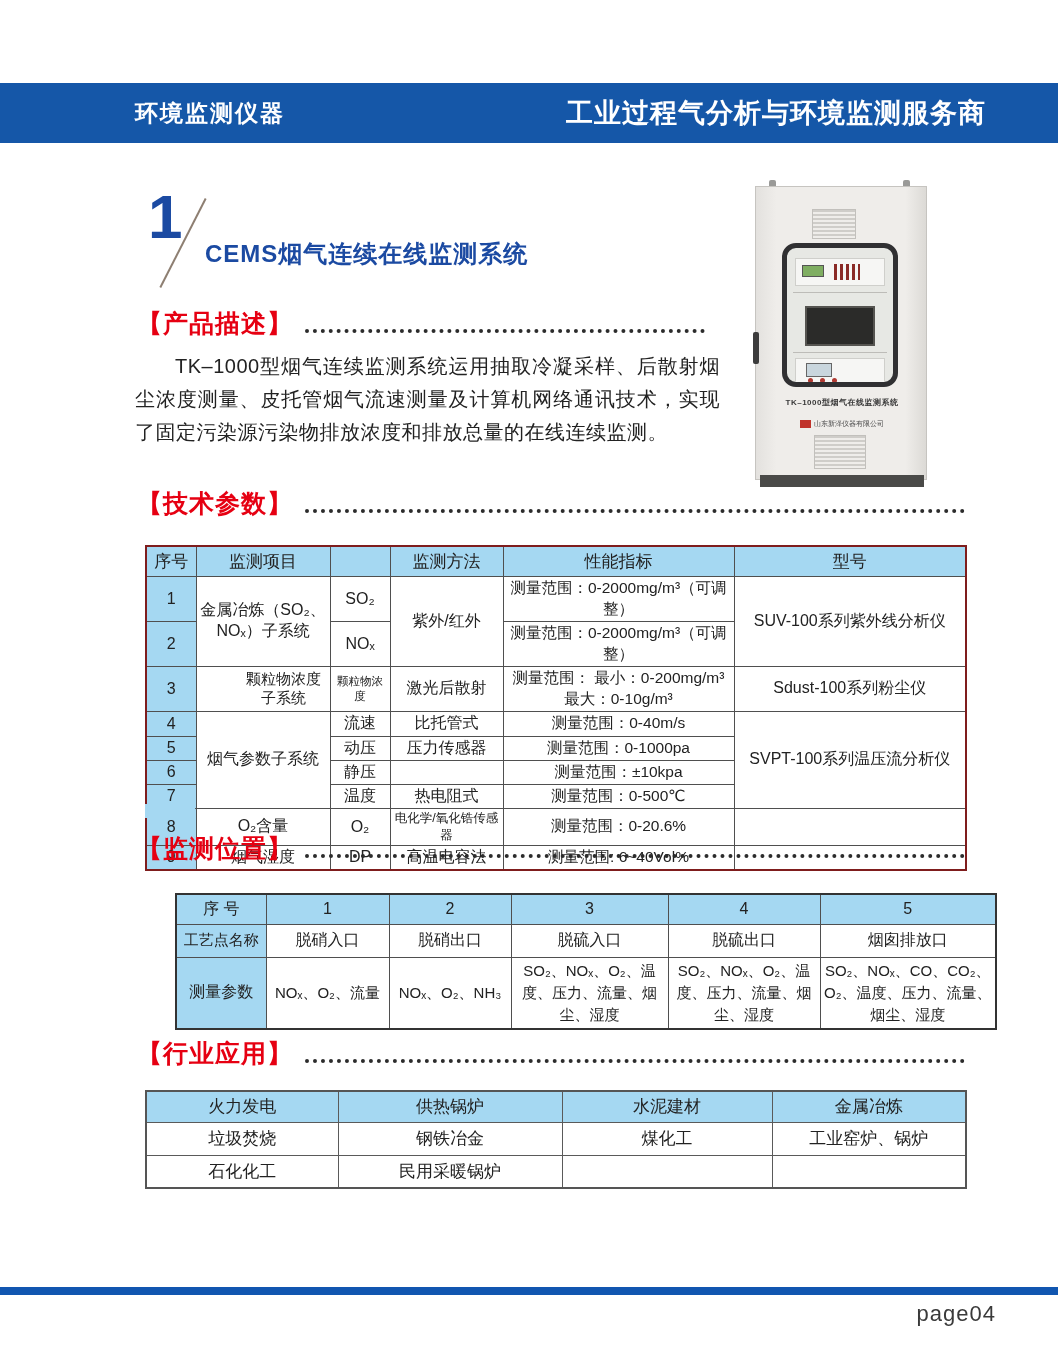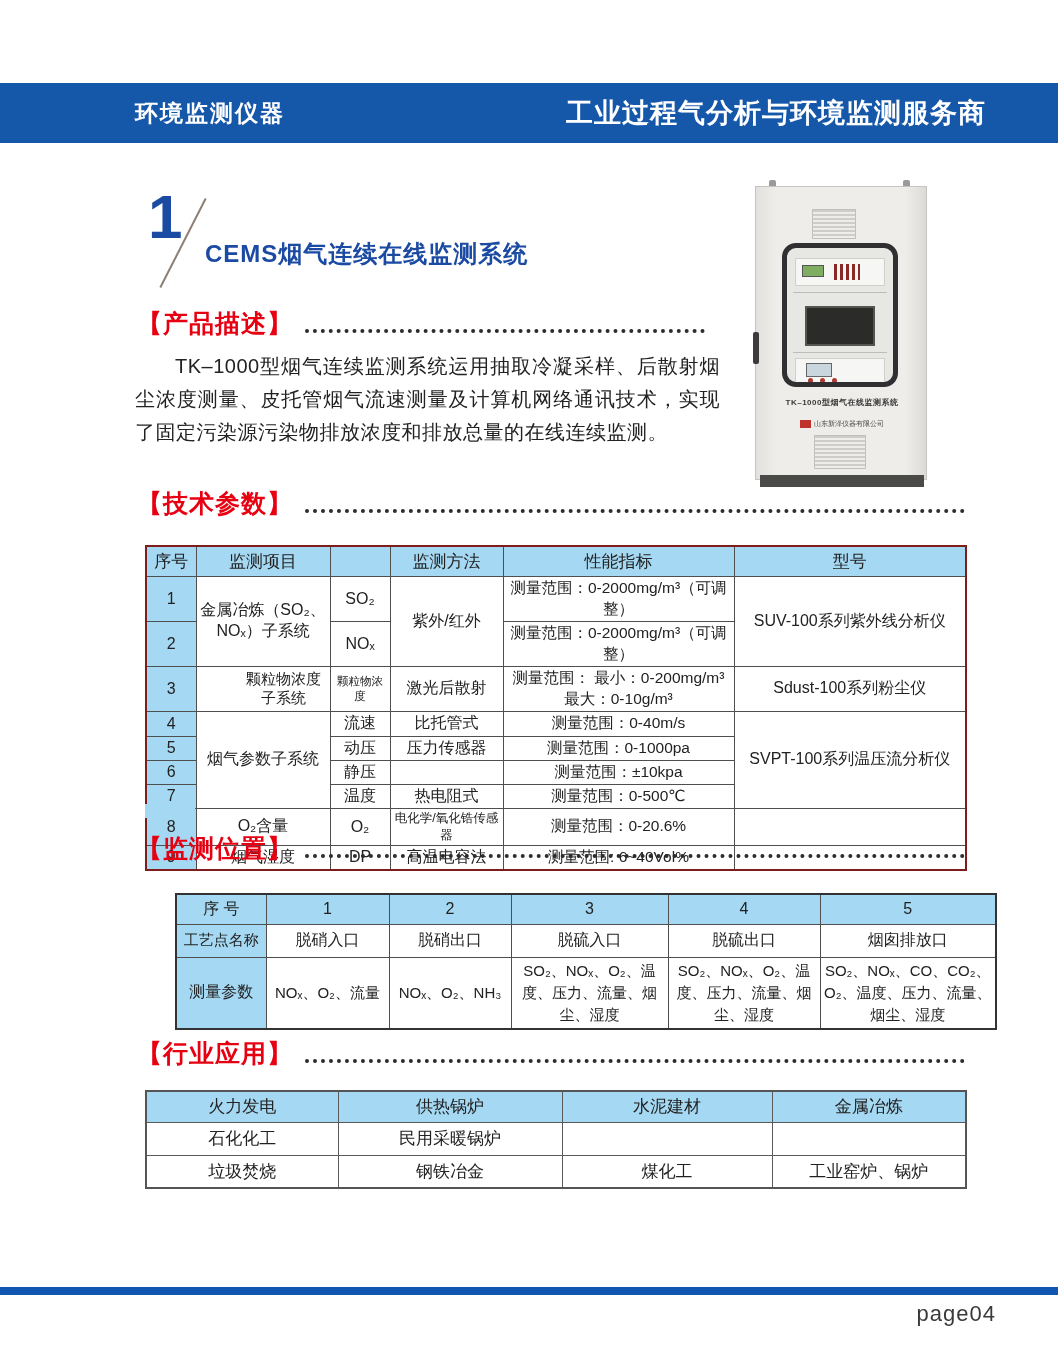--- a/index.html
+++ b/index.html
@@ -292,28 +292,28 @@
       <col style="width:194px">
   </colgroup>
   <tbody>
       <tr class="hd">
     <td class="bluecell">火力发电</td>
     <td class="bluecell">供热锅炉</td>
     <td class="bluecell">水泥建材</td>
     <td class="bluecell">金属冶炼</td>
   </tr>
   <tr class="row">
-    <td>石化化工</td>
-    <td>民用采暖锅炉</td>
-    <td></td>
-    <td></td>
-  </tr>
-  <tr class="row">
     <td>垃圾焚烧</td>
     <td>钢铁冶金</td>
     <td>煤化工</td>
     <td>工业窑炉、锅炉</td>
   </tr>
+  <tr class="row">
+    <td>石化化工</td>
+    <td>民用采暖锅炉</td>
+    <td></td>
+    <td></td>
+  </tr>
 </tbody>
   </table>
 
 <div class="footline"></div>
 <div class="pagenum">page04</div>
 
 </body></html>

